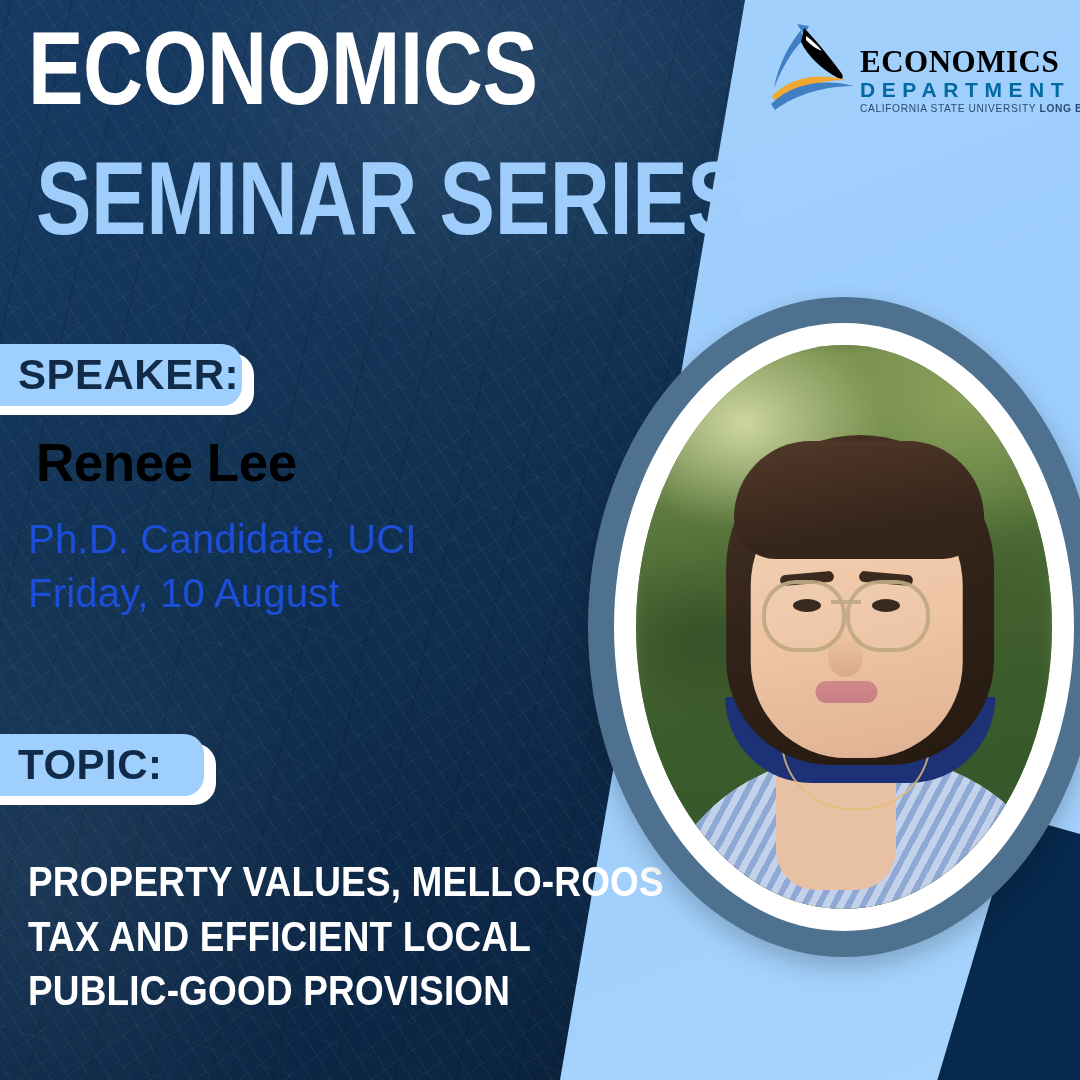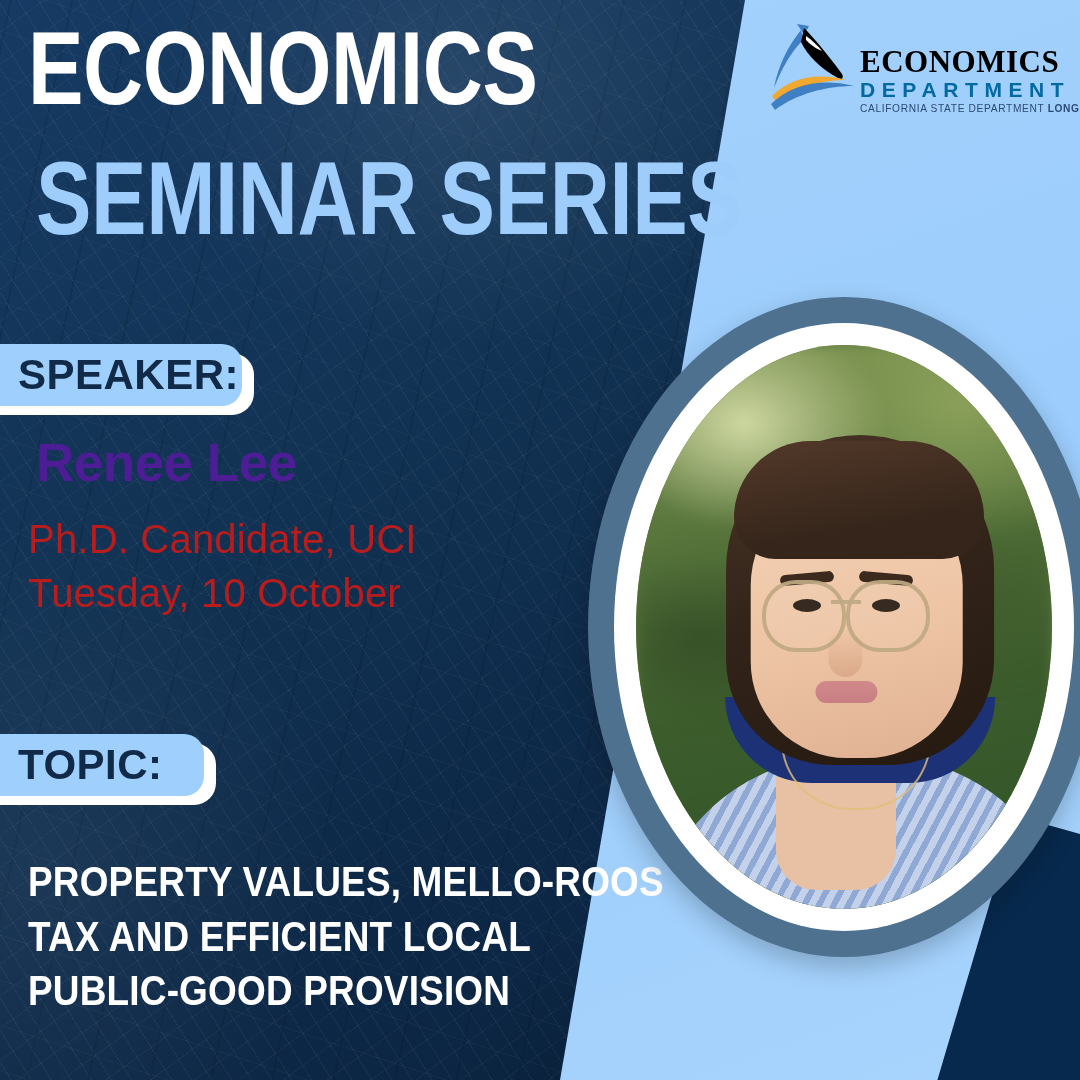--- a/index.html
+++ b/index.html
@@ -147,32 +147,32 @@
   #speaker-badge-wrap { top: 344px; width: 256px; height: 62px; }
   #speaker-badge-wrap .badge { font-size: 42px; }
   #topic-badge-wrap   { top: 734px; width: 218px; height: 62px; }
   #topic-badge-wrap   .badge { font-size: 42px; }
 
   
   .speaker-name {
     position: absolute;
     left: 36px;
     top: 432px;
-    color: #4c1d95;
+    color: #000000;
     font-size: 53px;
     font-weight: 700;
     letter-spacing: -0.5px;
   }
 
   
   .details {
     position: absolute;
     left: 28px;
     top: 513px;
-    color: #b91c1c;
+    color: #1d4ed8;
     font-size: 40px;
     font-weight: 400;
     line-height: 1.34;
     letter-spacing: 0.2px;
   }
 
   
   .topic-text {
     position: absolute;
     left: 28px;
@@ -442,21 +442,21 @@
 
   <div class="badge-wrap" id="speaker-badge-wrap">
     <div class="badge-shadow"></div>
     <div class="badge">SPEAKER:</div>
   </div>
 
   <div class="speaker-name">Renee Lee</div>
 
   <div class="details">
     <div>Ph.D. Candidate, UCI</div>
-    <div>Tuesday, 10 October</div>
+    <div>Friday, 10 August</div>
   </div>
 
   <div class="badge-wrap" id="topic-badge-wrap">
     <div class="badge-shadow"></div>
     <div class="badge">TOPIC:</div>
   </div>
 
   <div class="topic-text">
     <div class="tline">PROPERTY VALUES, MELLO-ROOS</div>
     <div class="tline">TAX AND EFFICIENT LOCAL</div>
@@ -495,17 +495,17 @@
         <path d="M33 8 L29 2 L41 4 L36 13 Z" fill="#3f7fc4"></path>
         <path d="M36 6 C44 14, 58 30, 74 52 C76 56, 74 58, 70 56 C52 46, 40 34, 33 20 Z" fill="#000000"></path>
         <path d="M38 14 C44 18, 50 24, 54 29 C48 27, 42 22, 38 18 Z" fill="#ffffff"></path>
         <path d="M4 74 C22 56, 48 50, 78 58 C52 58, 26 66, 8 80 Z" fill="#f0a830"></path>
         <path d="M3 82 C24 62, 54 56, 86 64 C58 64, 28 72, 7 88 Z" fill="#3f7fc4"></path>
       </svg>
     </div>
     <div class="logo-type">
       <div class="logo-eco">ECONOMICS</div>
       <div class="logo-dept">DEPARTMENT</div>
-      <div class="logo-sub"><span>CALIFORNIA STATE DEPARTMENT </span><b>LONG BEACH</b></div>
+      <div class="logo-sub"><span>CALIFORNIA STATE UNIVERSITY </span><b>LONG BEACH</b></div>
     </div>
   </div>
 
 </div>
 
 </body></html>

